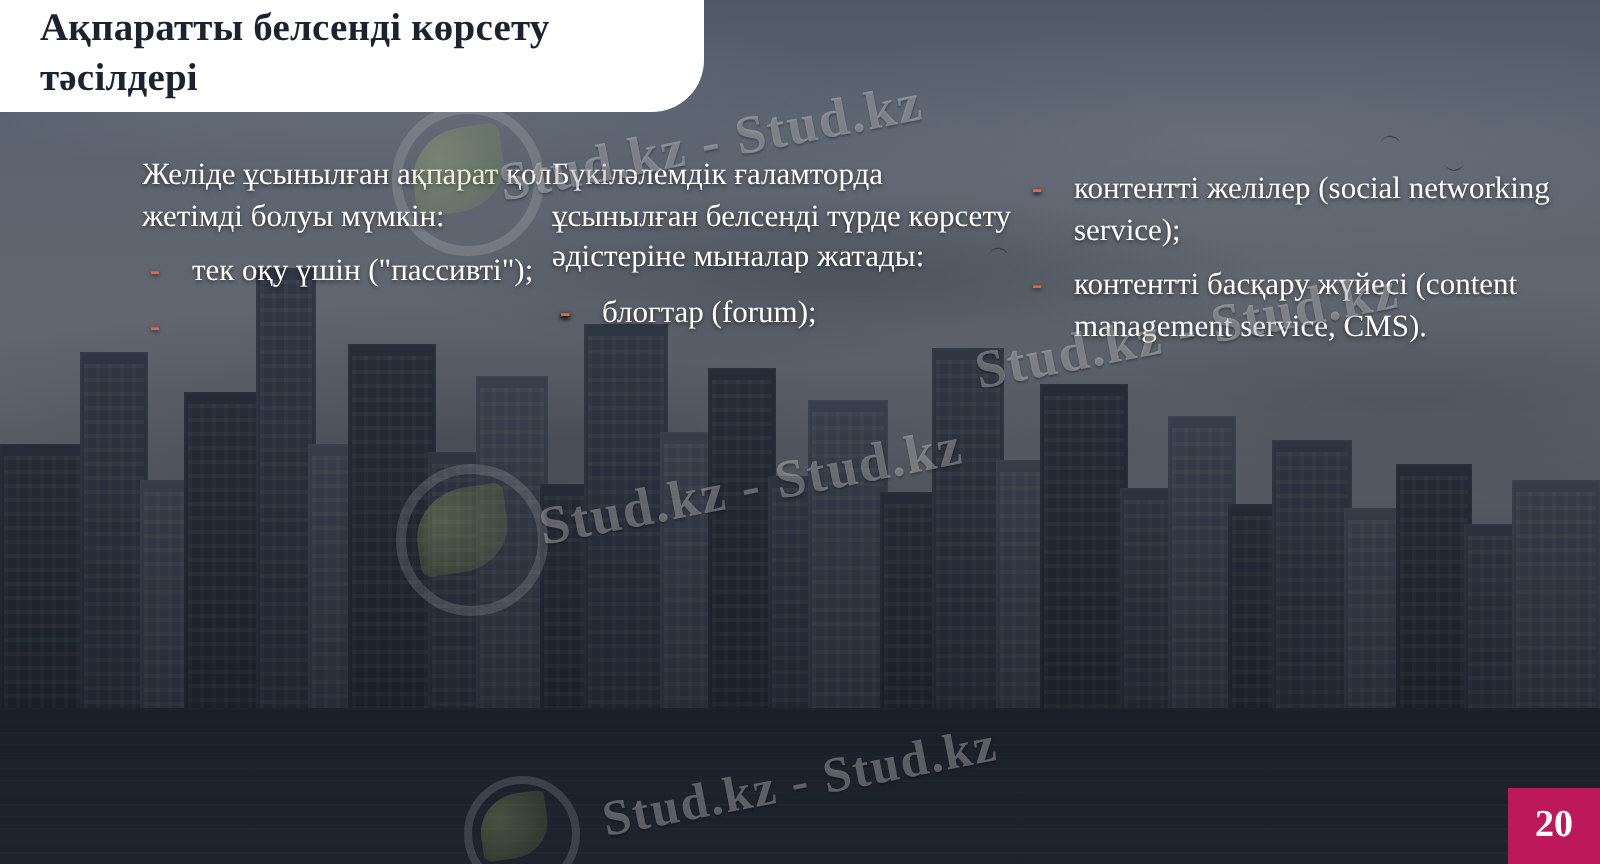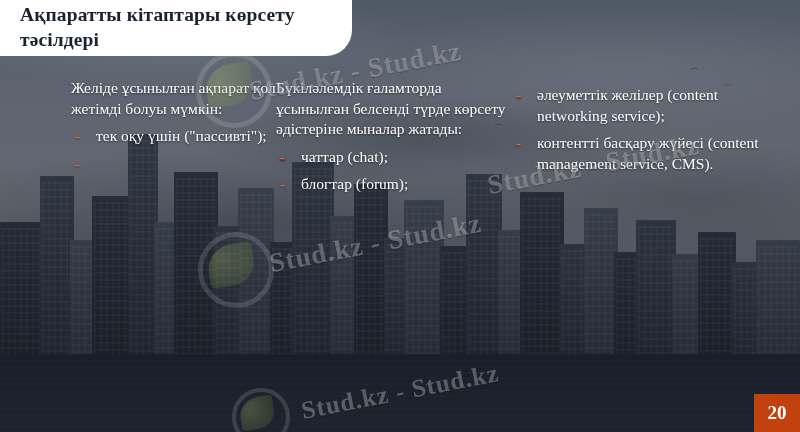--- a/index.html
+++ b/index.html
@@ -223,21 +223,21 @@
   .logo3 .ring { width: 50px; height: 50px; border-width: 4px; }
   .logo3 .leaf { left: 8px; top: 9px; width: 34px; height: 32px; }
 
   
   .slide-num {
     position: absolute;
     right: 0;
     bottom: 0;
     width: 46px;
     height: 38px;
-    background: #c2410c;
+    background: #be185d;
     color: #ffffff;
     font-family: "Liberation Serif", serif;
     font-weight: bold;
     font-size: 19px;
     display: flex;
     align-items: center;
     justify-content: center;
   }
 </style>
 </head>
@@ -282,21 +282,21 @@
 
   <div class="bird" style="left:206px; top:26px;">︵</div>
   <div class="bird" style="left:238px; top:44px;">︶</div>
   <div class="bird" style="left:494px; top:118px;">︵</div>
   <div class="bird" style="left:690px; top:62px;">︵</div>
   <div class="bird" style="left:722px; top:80px;">︶</div>
 
   <div class="veil"></div>
 
   <div class="title-plate"></div>
-  <div class="title-text">Ақпаратты кітаптары көрсету тәсілдері</div>
+  <div class="title-text">Ақпаратты белсенді көрсету тәсілдері</div>
 
   <div class="cols">
 
     <div class="col col1">
       <p class="lead">Желіде ұсынылған ақпарат қол жетімді болуы мүмкін:</p>
       <ul class="dash">
         <li>
           <span class="marker">-</span>
           <span>тек оқу үшін ("пассивті");</span>
         </li>
@@ -310,37 +310,36 @@
       <p class="lead">Бүкіләлемдік ғаламторда ұсынылған белсенді түрде көрсету әдістеріне мыналар жатады:</p>
       <ul class="dash indent">
         <li>
           <span class="marker">-</span>
         </li>
         <li>
           <span class="marker">-</span>
         </li>
         <li>
           <span class="marker">-</span>
-          <span>чаттар (chat);</span>
         </li>
         <li>
           <span class="marker">-</span>
           <span>блогтар (forum);</span>
         </li>
       </ul>
     </div>
 
     <div class="col col3">
       <ul class="dash">
         <li>
           <span class="marker">-</span>
         </li>
         <li>
           <span class="marker">-</span>
-          <span>әлеуметтік желілер (content networking service);</span>
+          <span>контентті желілер (social networking service);</span>
         </li>
         <li>
           <span class="marker">-</span>
           <span>контентті басқару жүйесі (content management service, CMS).</span>
         </li>
       </ul>
     </div>
 
   </div>
 

